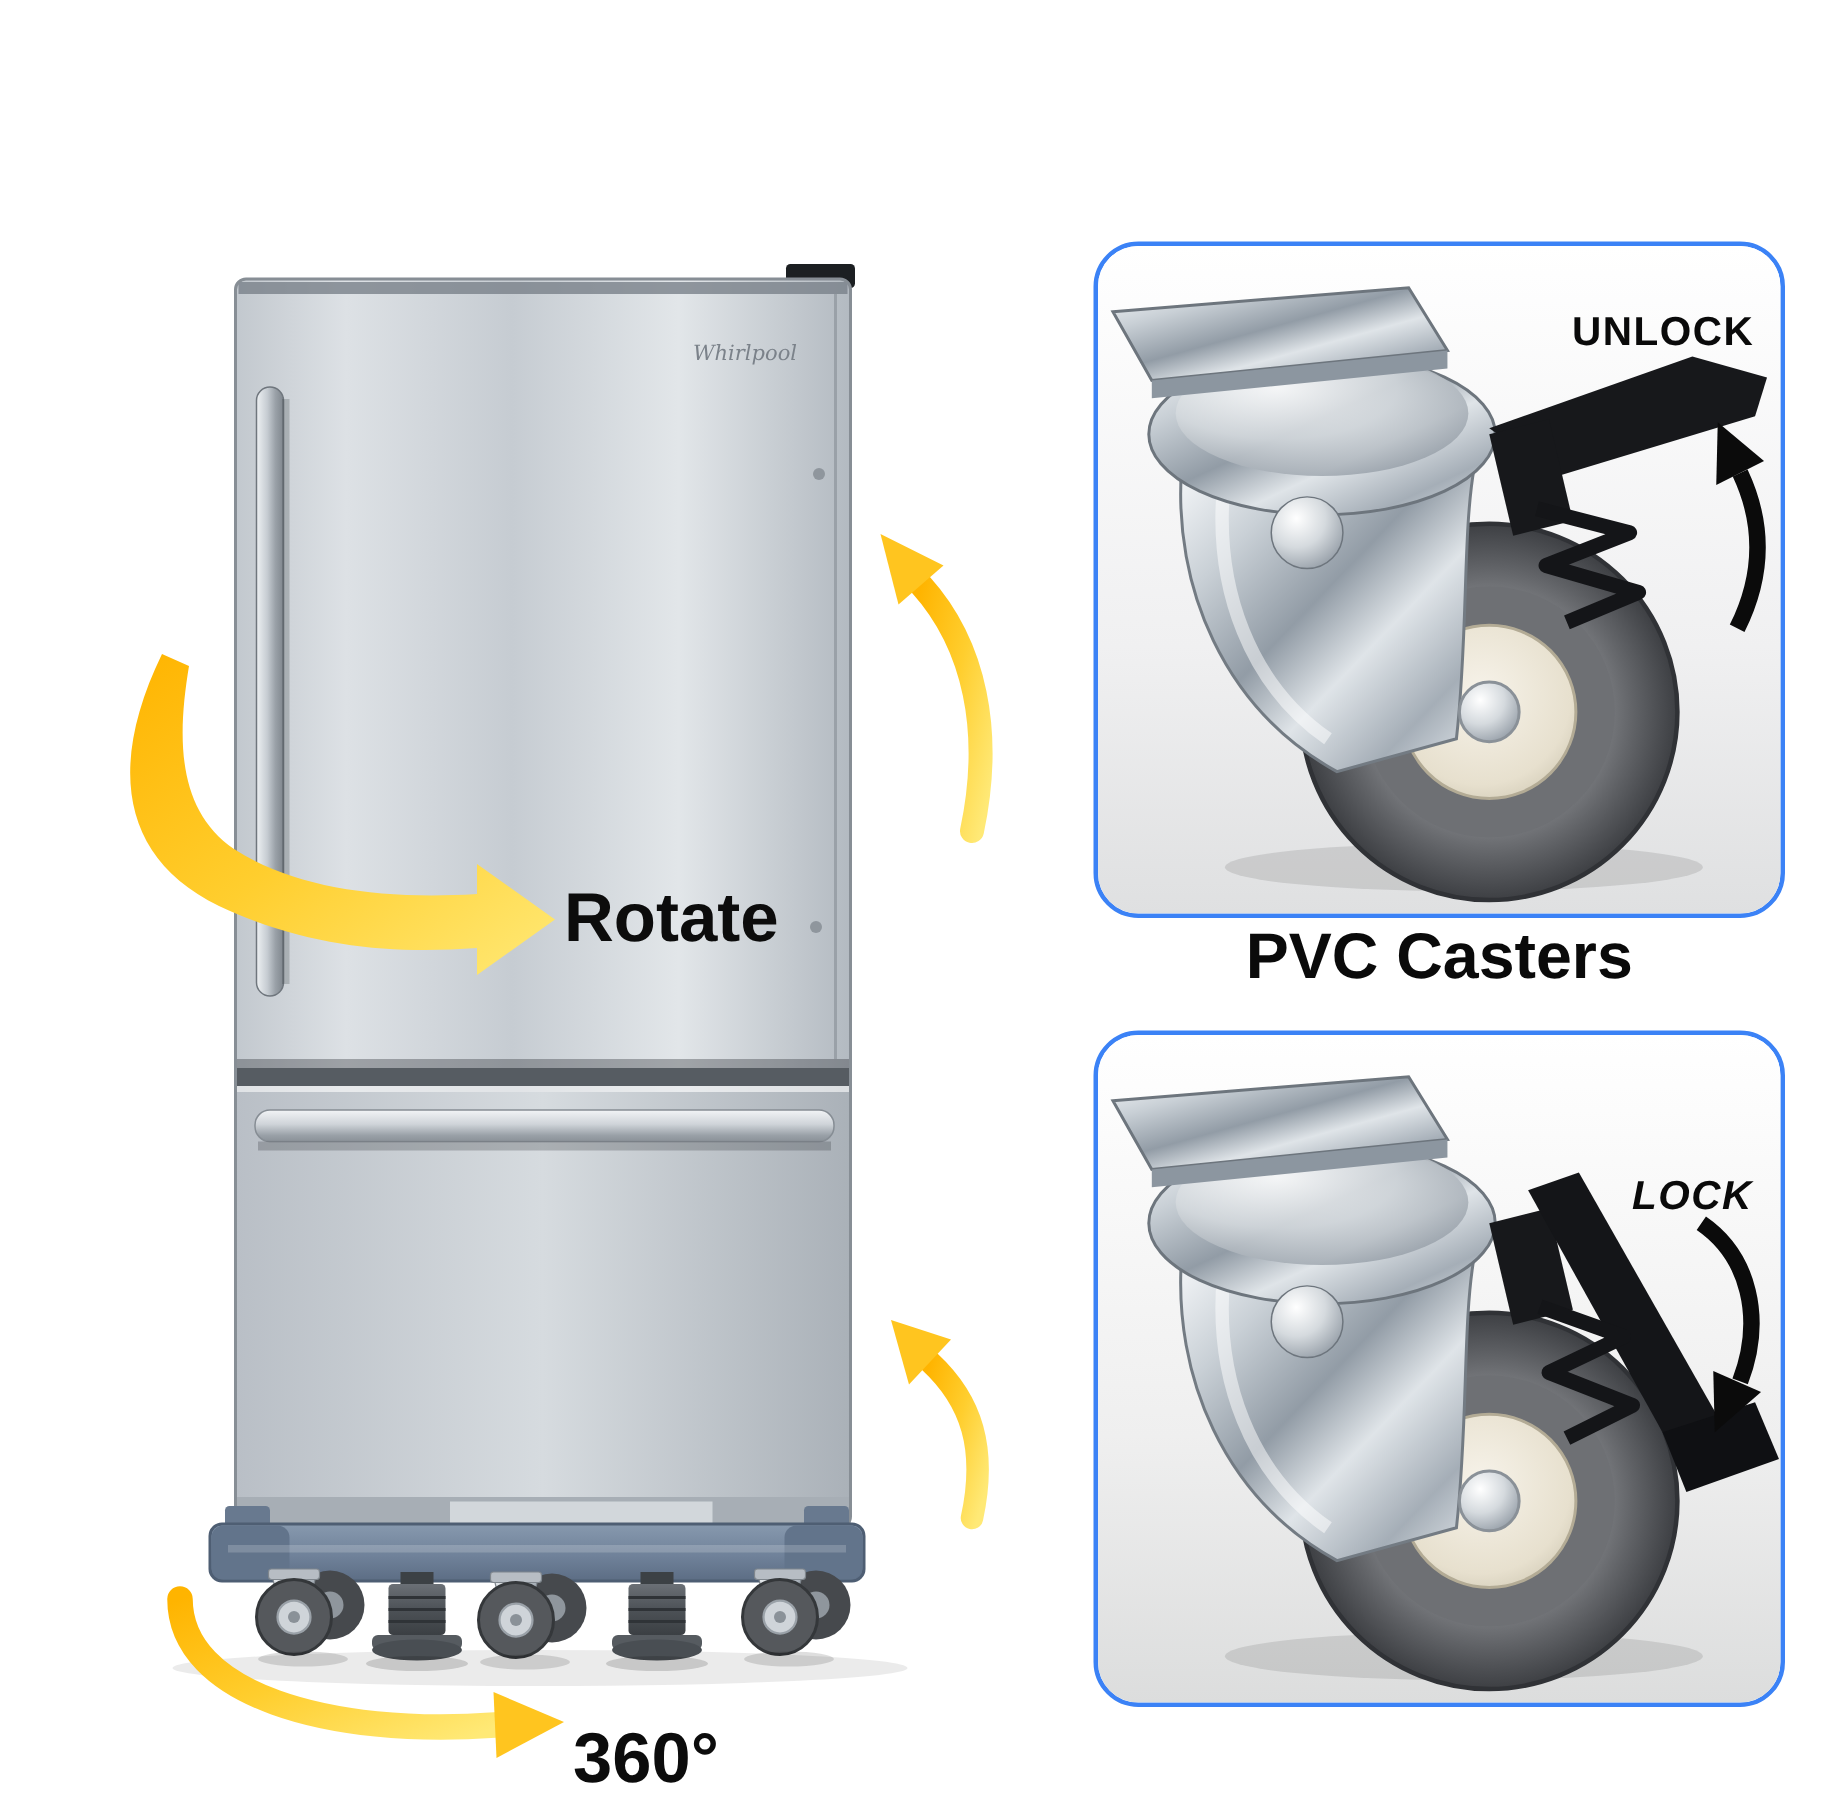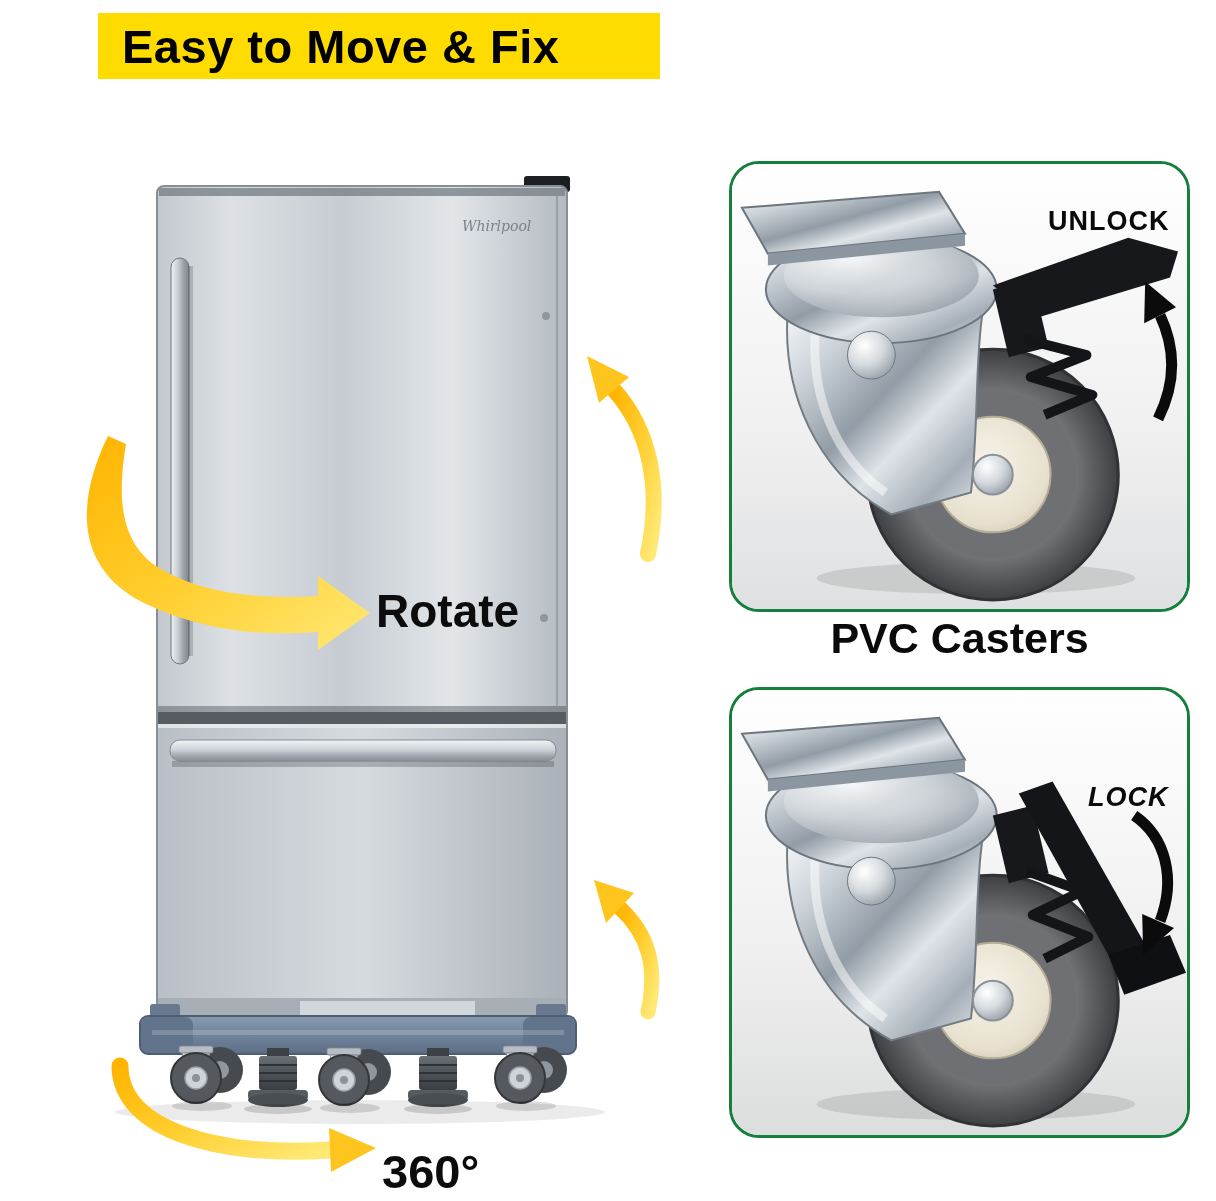--- a/index.html
+++ b/index.html
@@ -4,43 +4,40 @@
 <style>
   html,body{margin:0;padding:0;background:#ffffff;}
   #page{position:relative;width:1216px;height:1201px;background:#ffffff;overflow:hidden;
         font-family:"Liberation Sans",sans-serif;}
   .abs{position:absolute;}
   .banner{left:98px;top:13px;width:562px;height:66px;background:#FFDC00;
           display:flex;align-items:center;padding-left:24px;box-sizing:border-box;}
   .banner-title{font-size:47px;font-weight:bold;color:#000;letter-spacing:.5px;white-space:nowrap;}
   .rotate-label{left:376px;top:584px;font-size:46px;font-weight:bold;color:#0c0c0c;}
   .degree-label{left:382px;top:1144px;font-size:47px;font-weight:bold;color:#0c0c0c;}
-  .brand-logo{left:462px;top:218px;font-size:14px;font-style:italic;color:#7b828a;
+  .brand-logo{left:462px;top:228px;font-size:14px;font-style:italic;color:#7b828a;
               font-family:"DejaVu Serif",serif;}
-  .panel{position:absolute;left:729px;width:461px;height:451px;border:3px solid #15803d;
+  .panel{position:absolute;left:729px;width:461px;height:451px;border:3px solid #3b82f6;
          border-radius:30px;background:#fff;overflow:hidden;box-sizing:border-box;}
   .panel-unlock{top:161px;}
   .panel-lock{top:687px;font-style:italic;}
   .panel svg{display:block;width:100%;height:100%;}
   .badge{position:absolute;font-size:27px;font-weight:bold;color:#0a0a0a;letter-spacing:1px;}
   .badge-unlock{left:316px;top:42px;}
   .badge-lock{left:356px;top:92px;}
   .caption{left:729px;width:461px;text-align:center;font-size:43px;font-weight:bold;color:#0a0a0a;}
   .caption-pvc{top:614px;}
   .caption-lock{top:1142px;}
   svg{overflow:visible;}
 </style>
 </head>
 <body>
 
 <div id="page">
 
-  <div class="abs banner">
-    <span class="banner-title">Easy to Move &amp; Fix</span>
-  </div>
 
   <svg class="abs" style="left:0;top:0" width="1216" height="1201" viewBox="0 0 1216 1201">
     <defs>
       <linearGradient id="steelH" x1="0" y1="0" x2="1" y2="0">
         <stop offset="0" stop-color="#c2c8ce"></stop>
           <stop offset="0.18" stop-color="#dde1e5"></stop>
         <stop offset="0.45" stop-color="#c6ccd2"></stop>
           <stop offset="0.72" stop-color="#e2e6e9"></stop>
         <stop offset="1" stop-color="#b3bac1"></stop>
       </linearGradient>

